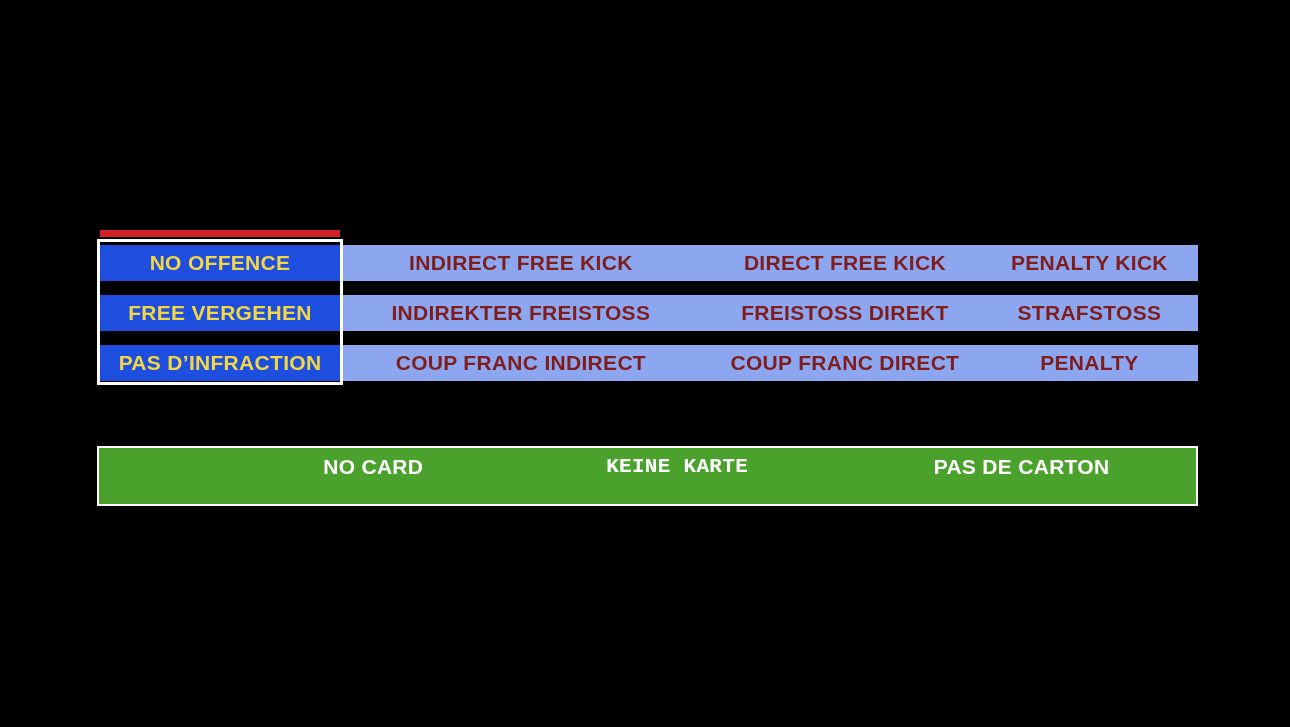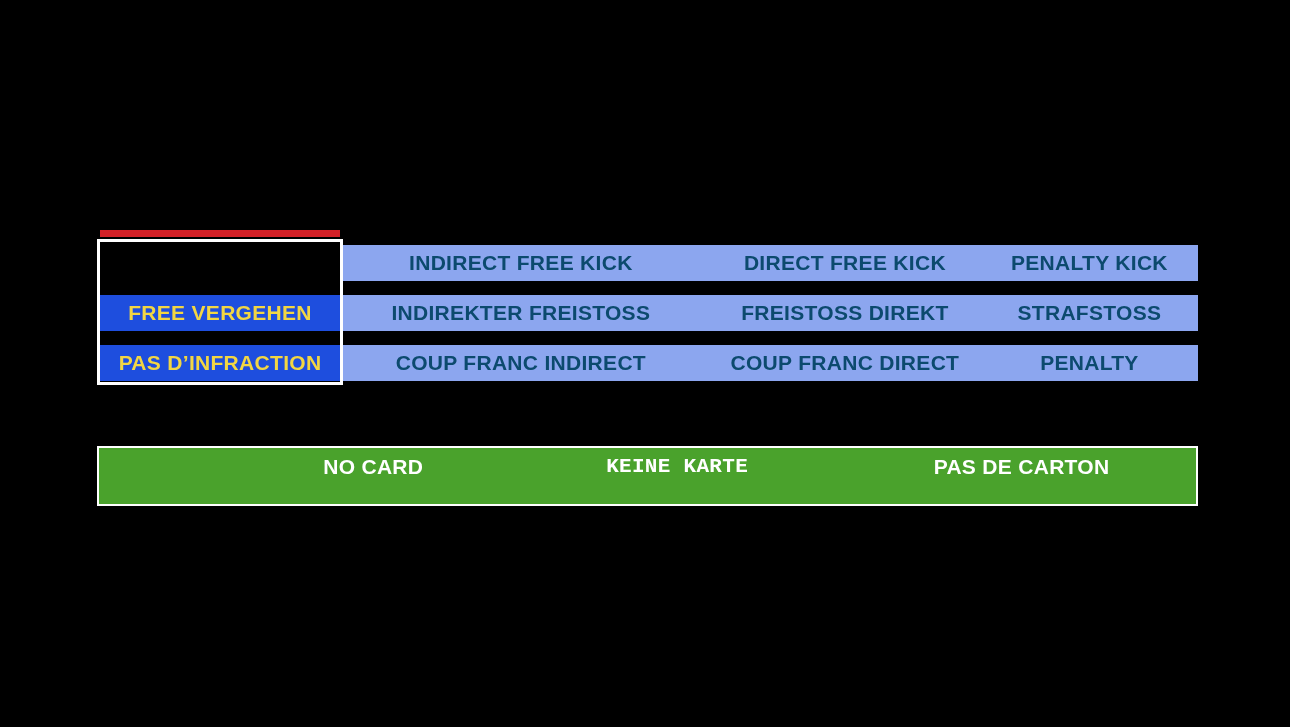--- a/index.html
+++ b/index.html
@@ -59,21 +59,21 @@
     position: absolute;
     left: 343px;
     width: 855px;
     height: 36px;
     background: #8ca6ef;
   }
   .row-option {
     position: absolute;
     top: 0;
     transform: translateX(-50%);
-    color: #0c4a6e;
+    color: #7f1d1d;
     font-size: 21px;
     line-height: 36px;
     white-space: nowrap;
     letter-spacing: 0.3px;
     cursor: pointer;
   }
 
   
   .card-bar {
     position: absolute;
@@ -97,20 +97,21 @@
   }
 </style>
 </head>
 <body>
 
 <div class="canvas">
 
   <div class="red-bar"></div>
 
   <div class="offence-box">
+    <div class="offence-cell" style="top:3px;">NO OFFENCE</div>
     <div class="offence-cell" style="top:53px;">FREE VERGEHEN</div>
     <div class="offence-cell" style="top:103px;">PAS D’INFRACTION</div>
   </div>
 
   <div class="row-bar" style="top:245px;">
     <span class="row-option" style="left:20.8%;">INDIRECT FREE KICK</span>
     <span class="row-option" style="left:58.7%;">DIRECT FREE KICK</span>
     <span class="row-option" style="left:87.3%;">PENALTY KICK</span>
   </div>
 

